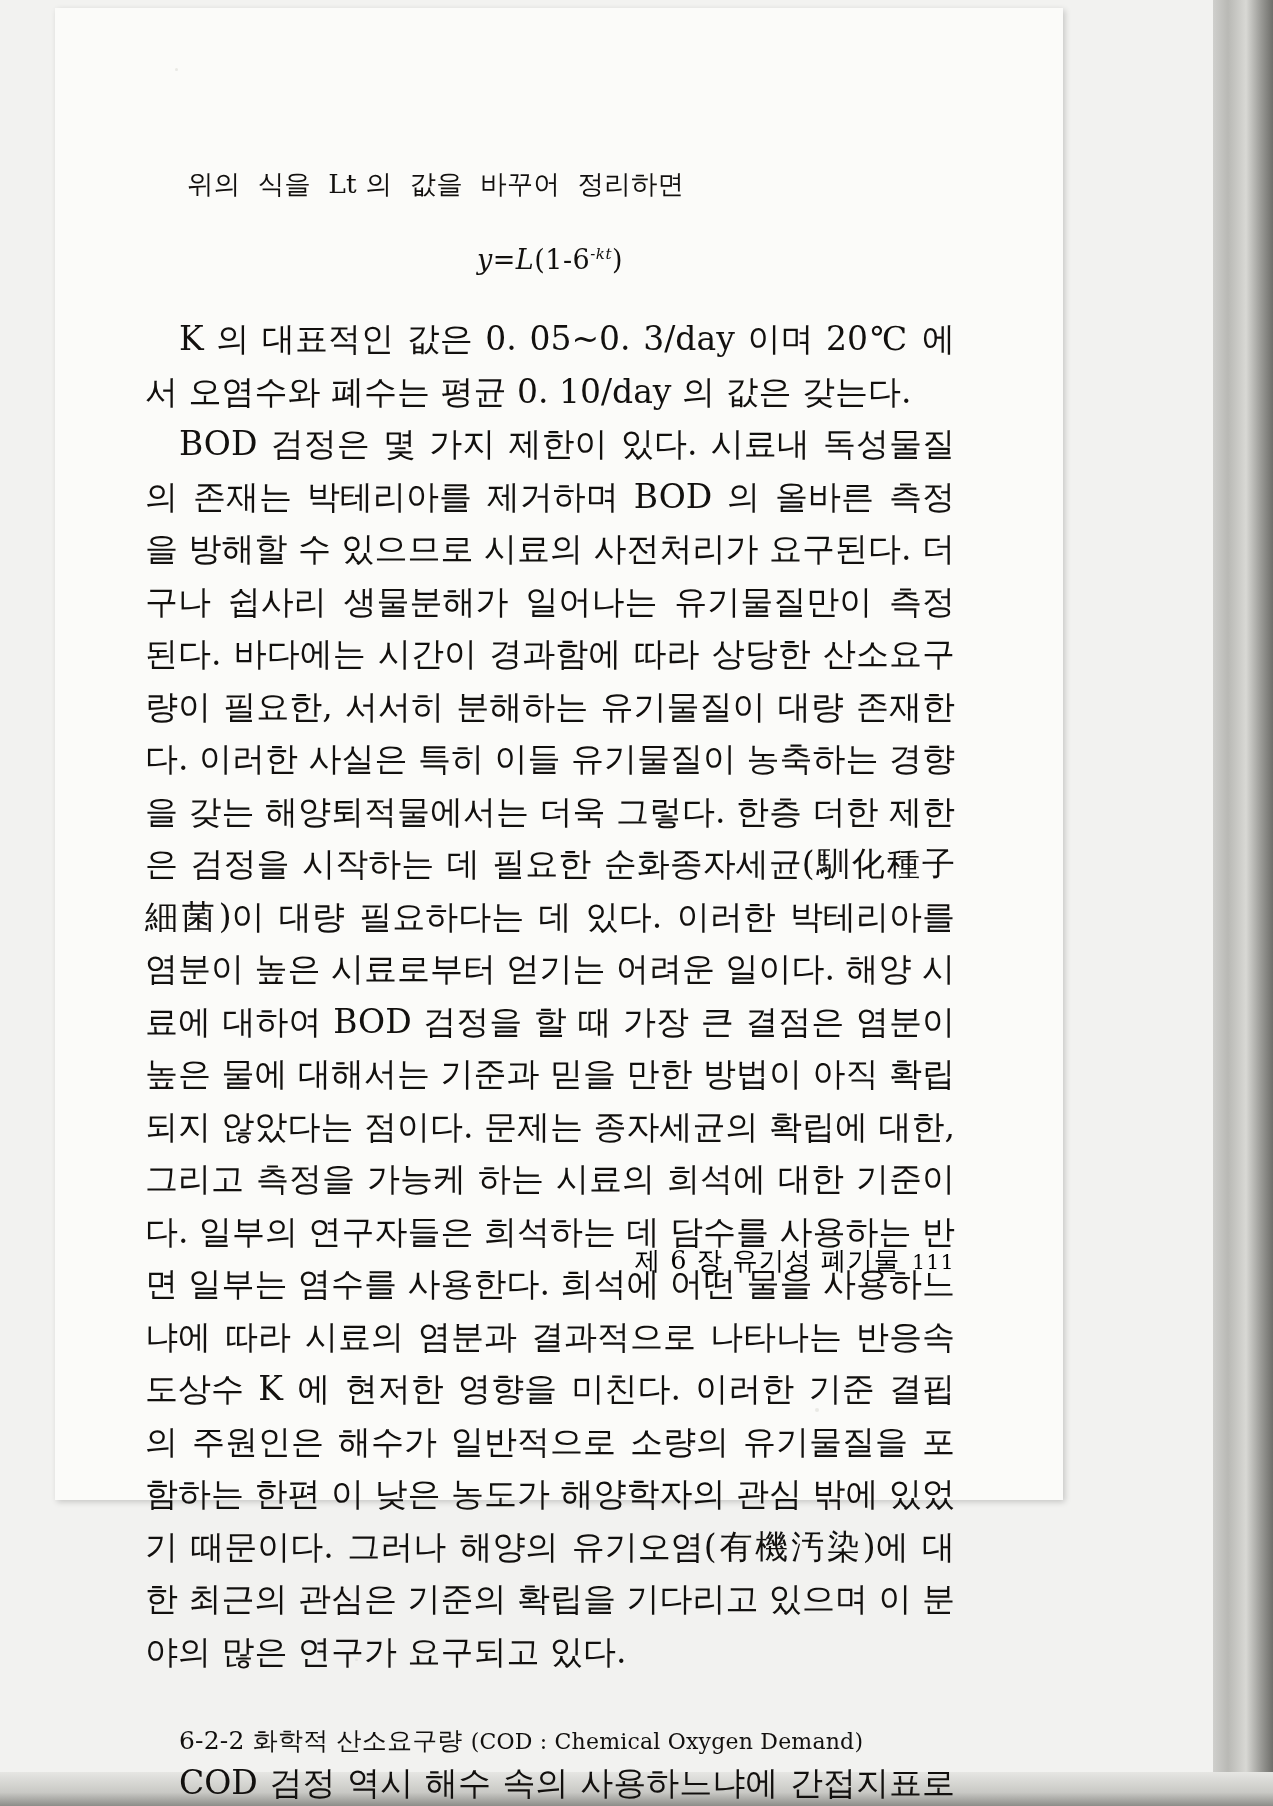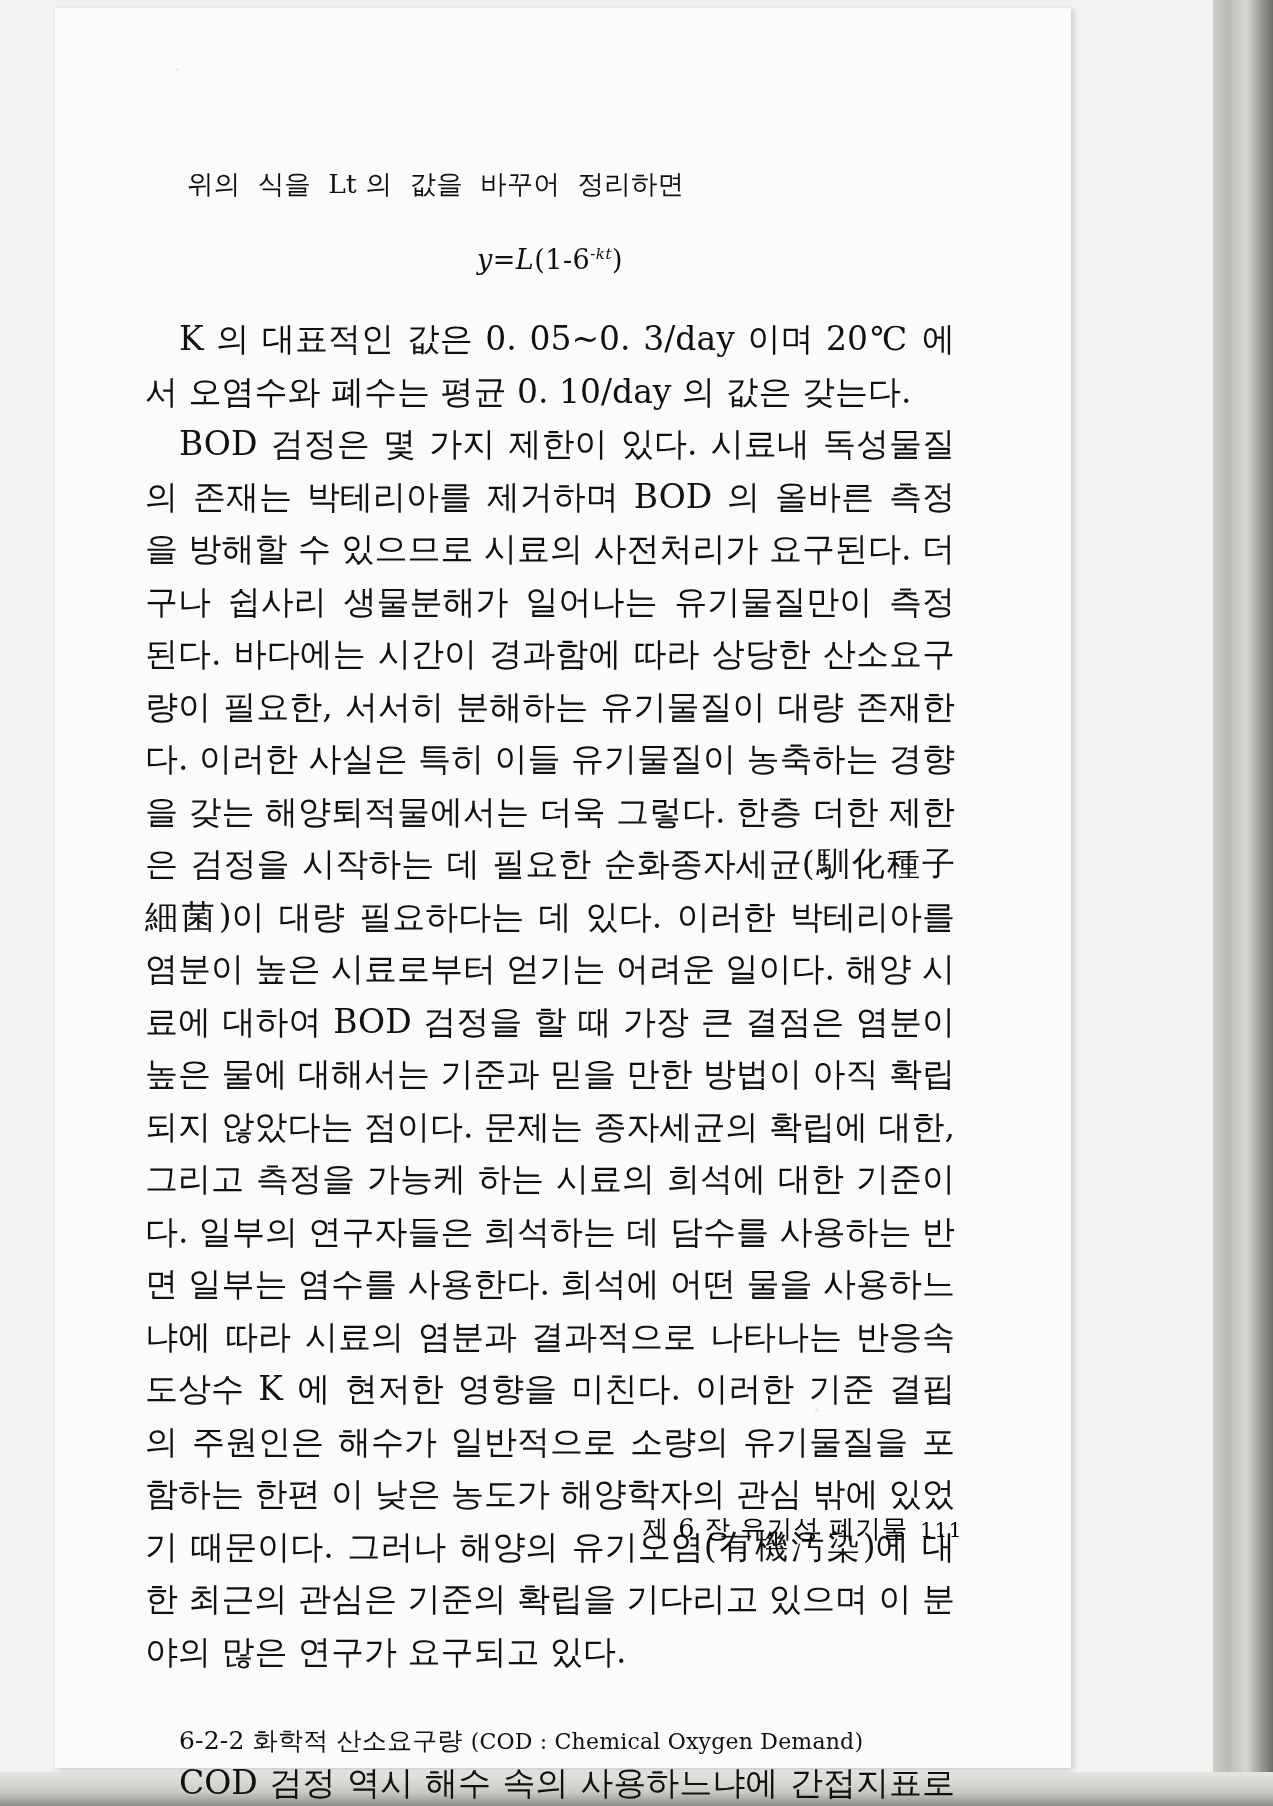--- a/index.html
+++ b/index.html
@@ -30,24 +30,23 @@
     bottom: 0;
     width: 1273px;
     height: 34px;
     background: linear-gradient(to bottom, #e6e6e3 0%, #c9c9c5 60%, #8d8d89 100%);
   }
   .paper {
     position: absolute;
     left: 55px;
     top: 8px;
     width: 1008px;
-    height: 1760px;
+    height: 1492px;
     background: #fbfbf9;
     box-shadow: 2px 2px 6px rgba(0,0,0,0.18);
-    padding-left: 8px;
   }
   .paper-inner {
     position: absolute;
     left: 90px;
     top: 150px;
     width: 810px;
     color: #12100e;
   }
   .line {
     font-size: 26.5px;

